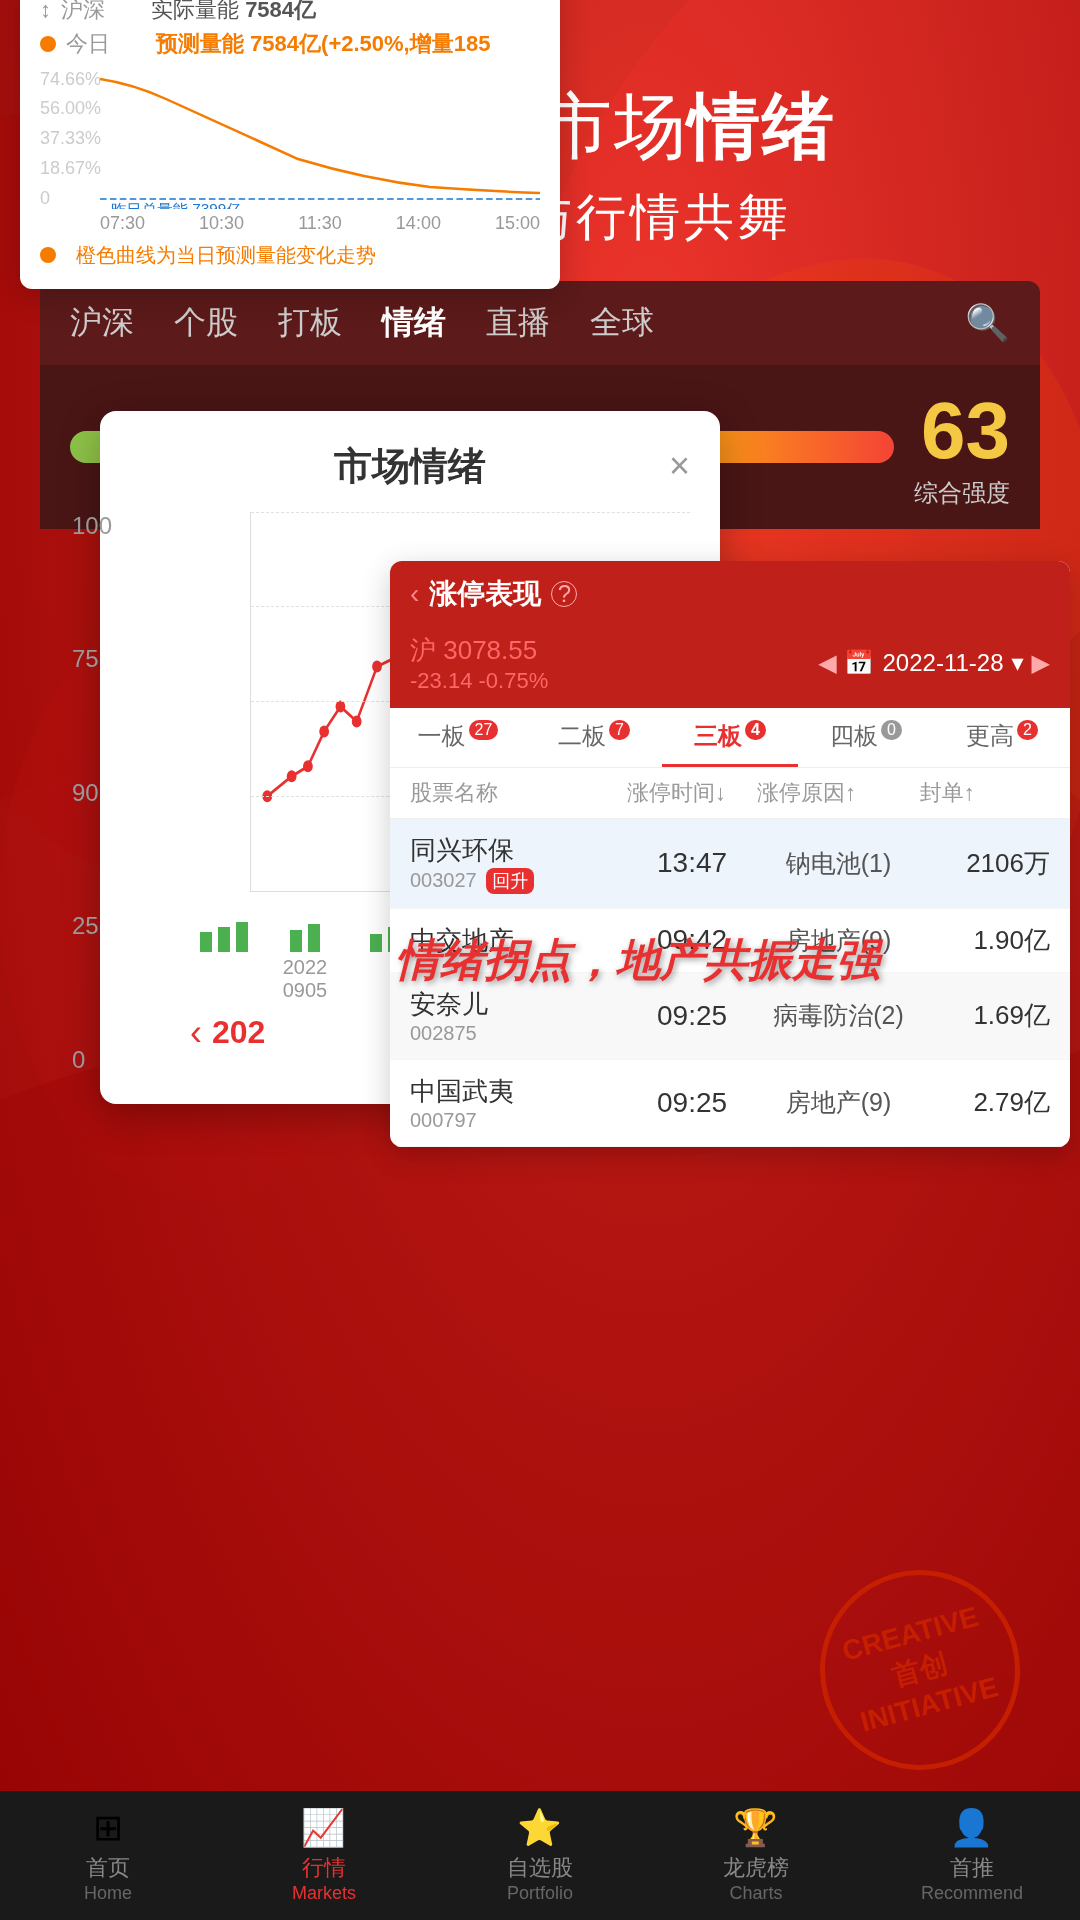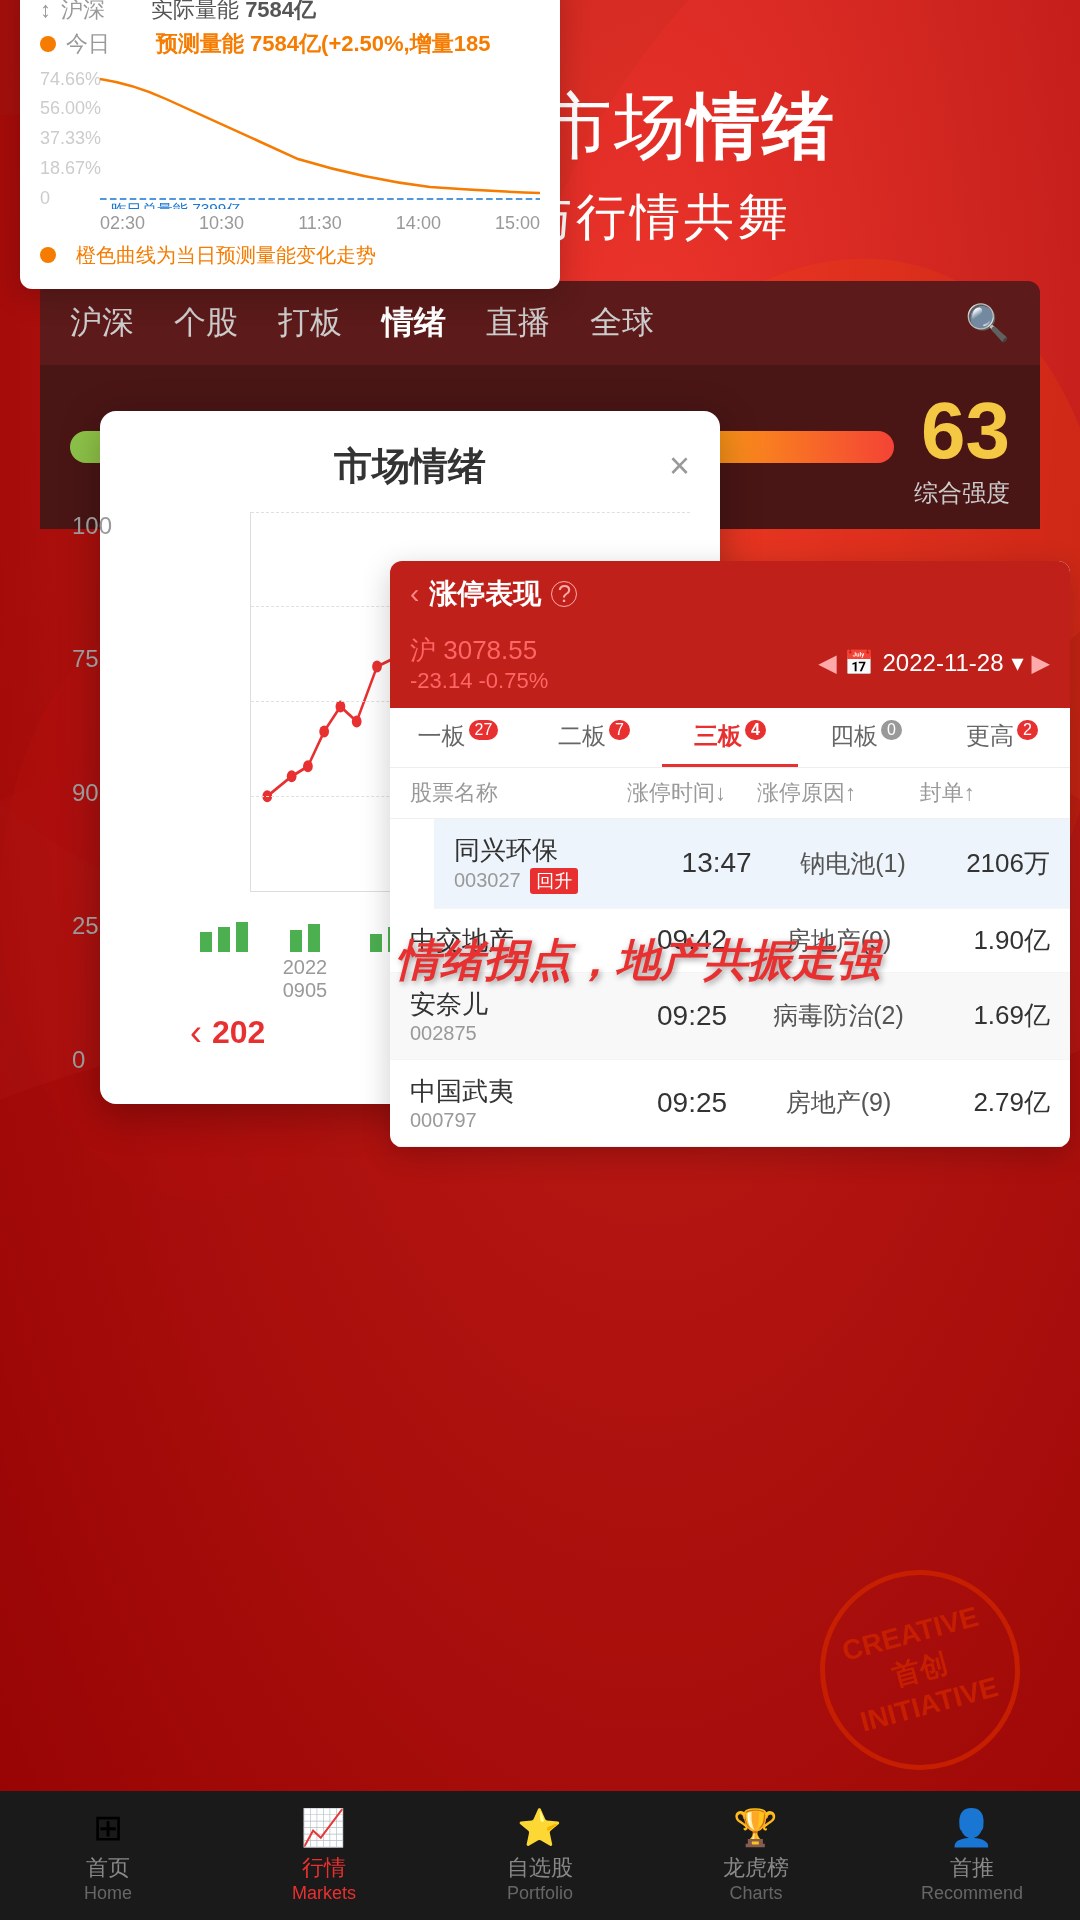--- a/index.html
+++ b/index.html
@@ -336,21 +336,21 @@
     .stock-code {
       font-size: 20px;
       color: #999;
     }
     .tag-hui {
       display: inline-block;
       background: #e83030;
       color: #fff;
       font-size: 18px;
       padding: 1px 6px;
-      border-radius: 3px;
+      border-radius: 8px;
       margin-left: 4px;
     }
     .stock-time {
       font-size: 28px;
       color: #333;
       text-align: center;
     }
     .stock-reason {
       font-size: 25px;
       color: #555;
@@ -689,21 +689,21 @@
       </div>
     </div>
 
     <div class="table-header">
       <span>股票名称</span>
       <span>涨停时间↓</span>
       <span>涨停原因↑</span>
       <span>封单↑</span>
     </div>
 
-    <div class="stock-row" style="background:#eef4fb;margin-left:44px;">
+    <div class="stock-row" style="background:#eef4fb;">
       <div>
         <div class="stock-name">同兴环保</div>
         <div class="stock-code">003027 <span class="tag-hui">回升</span></div>
       </div>
       <div class="stock-time">13:47</div>
       <div class="stock-reason">钠电池(1)</div>
       <div class="stock-amount">2106万</div>
     </div>
 
     <div class="stock-row">
@@ -766,21 +766,21 @@
           <path d="M0,10 Q30,15 60,30 Q120,60 180,90 Q240,110 300,118 Q350,122 400,124" fill="none" stroke="#f57c00" stroke-width="2.5"></path>
 
           <line x1="0" y1="130" x2="400" y2="130" stroke="#1976d2" stroke-width="1.5" stroke-dasharray="6,3"></line>
 
           <text x="10" y="145" font-size="14" fill="#1976d2">昨日总量能 7399亿</text>
         </svg>
       </div>
     </div>
 
     <div class="vol-xaxis">
-      <span class="vol-x-label">02:30</span>
+      <span class="vol-x-label">07:30</span>
       <span class="vol-x-label">10:30</span>
       <span class="vol-x-label">11:30</span>
       <span class="vol-x-label">14:00</span>
       <span class="vol-x-label">15:00</span>
     </div>
 
     <div class="vol-footer">
       <span class="orange-dot"></span>
       <span>橙色曲线为当日预测量能变化走势</span>
     </div>

